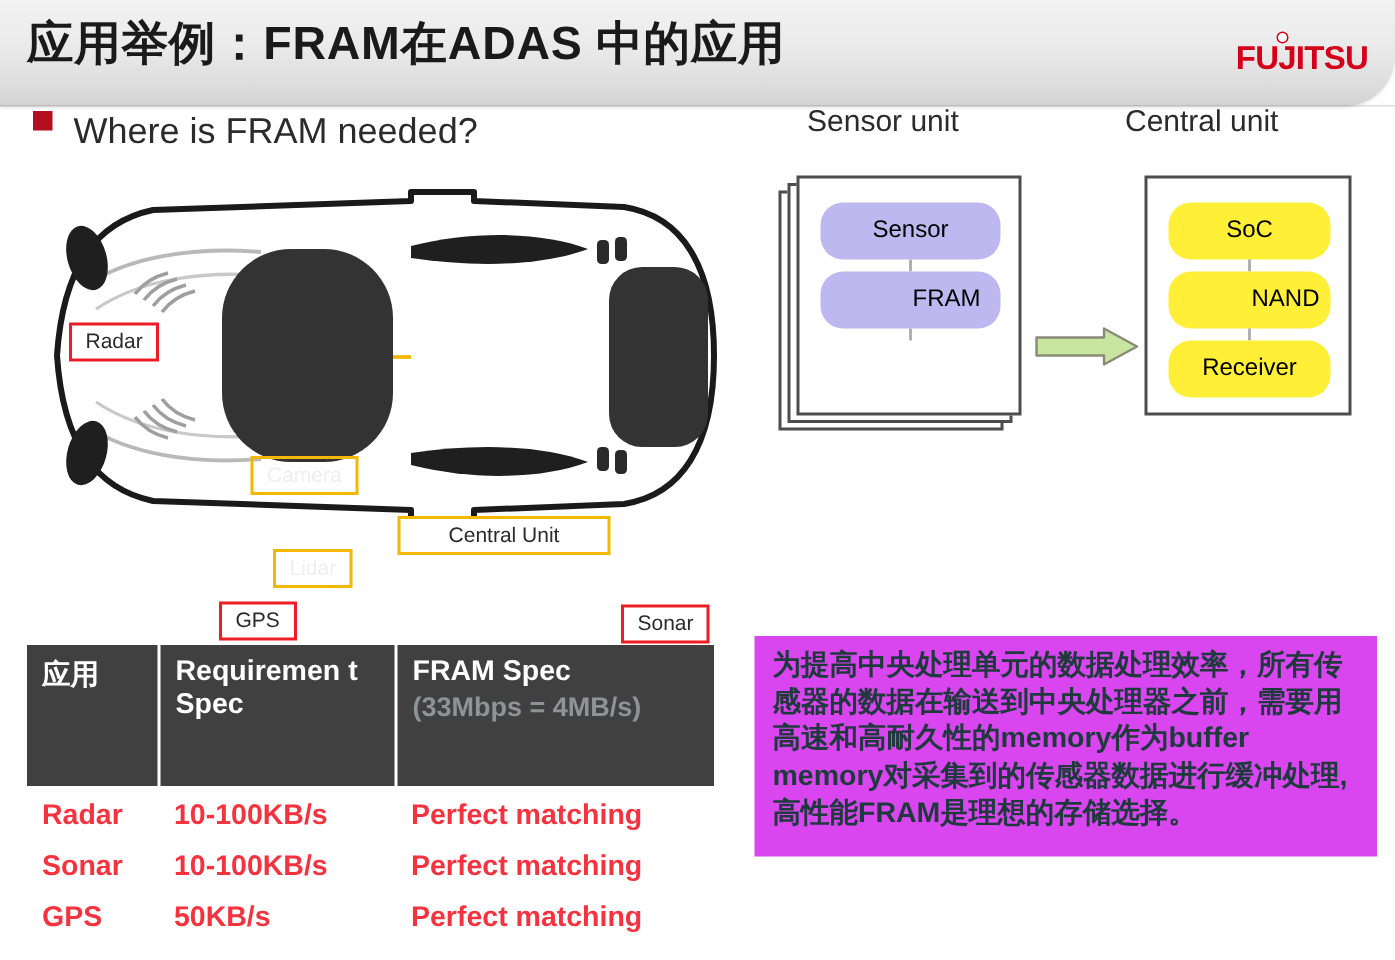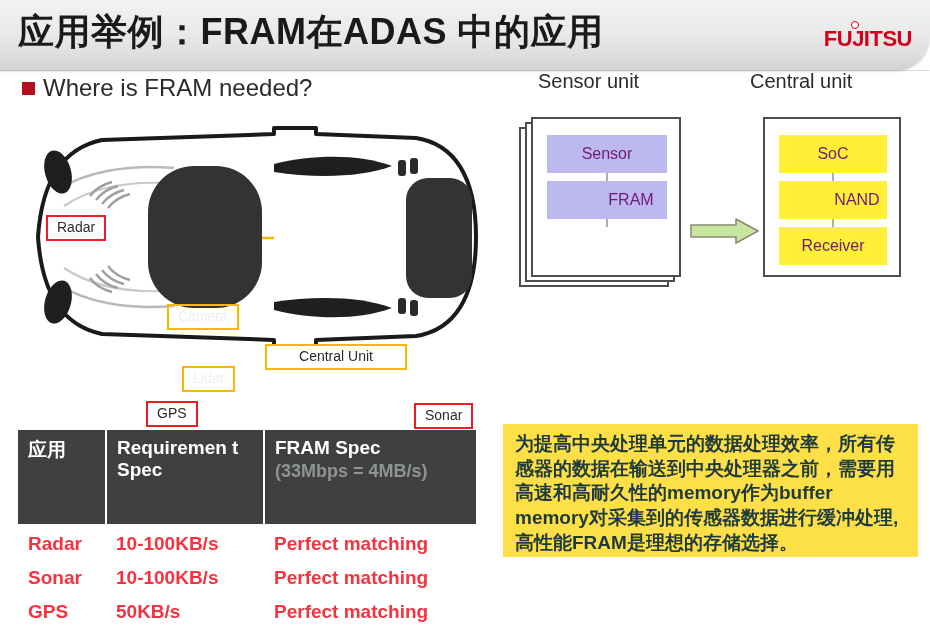--- a/index.html
+++ b/index.html
@@ -26,21 +26,21 @@
   #header-band::after {
     content: "";
     position: absolute;
     left: 0; right: 0; bottom: 0; height: 1px;
     background: rgba(150,150,150,0.35);
     border-bottom-right-radius: 34px;
   }
   #page-title {
     position: absolute;
     left: 18px; top: 8px;
-    font-size: 36px;
+    font-size: 31px;
     font-weight: bold;
     letter-spacing: 0.5px;
     color: #1a1a1a;
     white-space: nowrap;
   }
   #fujitsu-logo {
     position: absolute;
     right: 18px; top: 26px;
     font-size: 22px;
     font-weight: bold;
@@ -55,22 +55,22 @@
     border-radius: 50%;
     border: 1.6px solid #d4001a;
     background: #ffffff;
     top: -5px; left: 27px;
   }
 
   
   #bullet-line {
     position: absolute;
     left: 22px; top: 74px;
-    display: flex; align-items: center;
-    gap: 8px;
+    display: flex; 
+    gap: 14px;
   }
   #bullet-square {
     width: 13px; height: 13px;
     background: #b40f1e;
     display: inline-block;
   }
   #bullet-text {
     font-size: 24px;
     color: #2b2b2b;
     white-space: nowrap;
@@ -132,22 +132,23 @@
   #stack-back-1 { left: 20px; top: 52px; width: 150px; height: 160px; }
   #sensor-card  { left: 26px; top: 47px; width: 150px; height: 160px; }
   #central-card { left: 258px; top: 47px; width: 138px; height: 160px; }
 
   .chip {
     position: absolute;
     left: 14px;
     width: 120px; height: 38px;
     display: flex; align-items: center; justify-content: center;
     font-size: 16px;
-    color: #701a75;
+    color: #000000;
     box-sizing: border-box;
+    border-radius: 15px;
   }
   .chip.purple { background: #bdb8ef; }
   .chip.yellow { background: #ffef36; width: 108px; text-align: center; }
   .chip.small  { font-size: 14px; }
 
   .chip-row-1 { top: 16px; }
   .chip-row-2 { top: 62px; padding-left: 48px; }
   .chip-row-3 { top: 108px; }
 
   .chip-connector {
@@ -209,22 +210,22 @@
     background: #ffffff;
     white-space: nowrap;
   }
   #spec-table tbody tr:first-child td { padding-top: 9px; }
 
   
   #note-panel {
     position: absolute;
     left: 503px; top: 424px;
     width: 415px;
-    background: #fde047;
-    padding: 8px 10px 2px 12px;
+    background: #d946ef;
+    padding: 8px 10px 16px 12px;
     box-sizing: border-box;
   }
   #note-text {
     font-size: 19px;
     font-weight: bold;
     line-height: 1.30;
     color: #1f3a3c;
     white-space: pre-line;
   }
 </style>

